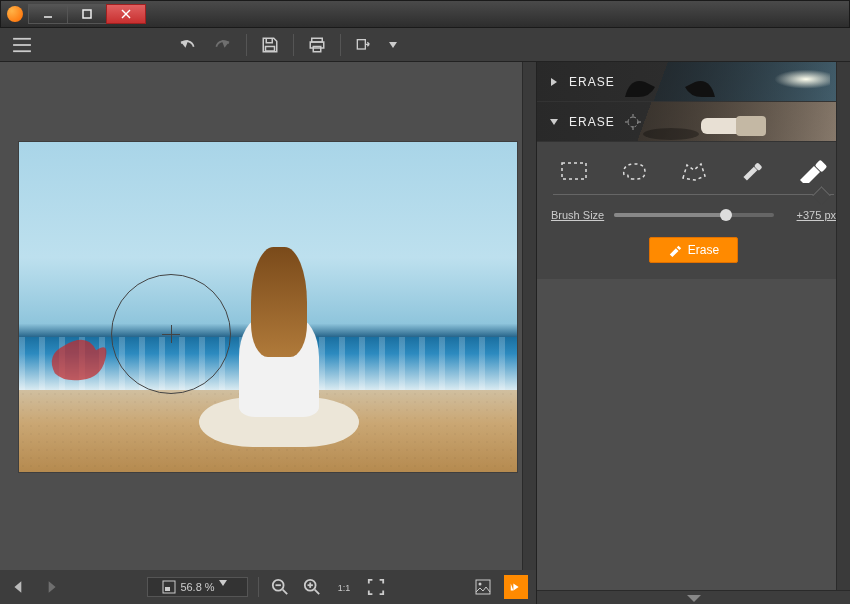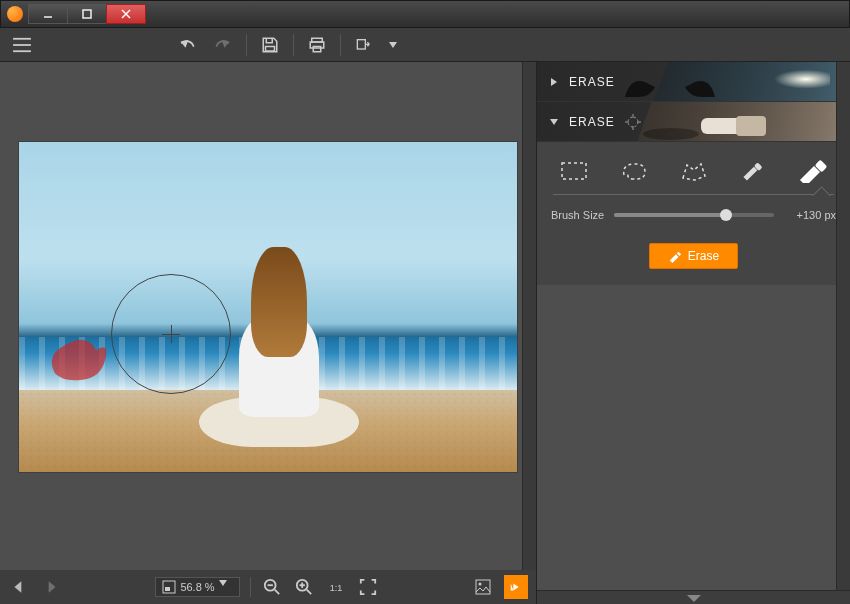--- a/index.html
+++ b/index.html
@@ -57,21 +57,21 @@
   .brush-cursor::before, .brush-cursor::after { content:""; position:absolute; background:#444;}
   .brush-cursor::before { width:18px; height:1px;}
   .brush-cursor::after { width:1px; height:18px;}
   
   .canvas-scrollbar-v { position:absolute; right:0; top:0; bottom:34px; width:14px; background:#3a3a3a; border-left:1px solid #2a2a2a;}
   
   
   .statusbar { position:absolute; left:0; right:0; bottom:0; height:34px; background:#3d3d3d; display:flex; align-items:center; padding:0 8px; gap:10px; color:#ccc; font-size:12px;}
   .statusbar .spacer{flex:1;}
   .status-btn { width:22px;height:22px;display:flex;align-items:center;justify-content:center;cursor:pointer; fill:#bbb;}
-  .zoom-box { display:flex;align-items:center;gap:4px; border:1px solid #555; padding:2px 6px; background:#333; font-size:11px;}
+  .zoom-box { display:flex;align-items:center;gap:4px; border:1px solid #555; padding:2px 14px; background:#333; font-size:11px;}
   .zoom-box svg{width:14px;height:14px;fill:#ccc;}
   .status-sep{ width:1px; height:20px; background:#555;}
   .hi-btn { background:#ff8a00; width:24px; height:24px; display:flex;align-items:center;justify-content:center;}
   .hi-btn svg{fill:#fff;width:14px;height:14px;}
   
   
   .side { flex:1; background:#4e4e4e; position:relative;}
   .accordion-header {
     height:40px; display:flex; align-items:center; gap:10px; padding:0 12px;
     color:#eee; font-size:12px; letter-spacing:1px; cursor:pointer;
@@ -89,21 +89,21 @@
   .hdr-clone { background: linear-gradient(110deg,#333 0%, #333 30%, #e8e8e0 30%, #f0f0ea 100%);}
   .clone-deco{position:absolute;right:5px;top:2px;width:180px;height:36px;}
   
   .erase-panel { background:#444; padding:12px 14px 16px 14px;}
   .tool-row { display:flex; justify-content:space-between; align-items:center; padding:4px 6px 10px 6px;}
   .tool-icon { width:34px; height:26px; display:flex;align-items:center;justify-content:center; cursor:pointer;}
   .tool-icon svg { stroke:#ddd; stroke-width:1.5; fill:none;}
   .tool-icon.active svg { stroke:#fff; fill:#fff;}
   .tool-underline { height:1px; background:#666; position:relative; margin:0 2px 14px 2px;}
   .tool-underline::after{content:"";position:absolute;right:6px;top:-5px;width:12px;height:12px;border-top:1px solid #666;border-right:1px solid #666;transform:rotate(-45deg);background:#444;}
-  .brush-row{ display:flex; align-items:center; gap:10px; font-size:11px; color:#ccc; margin-bottom:22px;}
+  .brush-row{ display:flex; align-items:center; gap:10px; font-size:11px; color:#ccc; margin-bottom:16px;text-decoration:underline;}
   .brush-row .label{white-space:nowrap;}
   .slider{ flex:1; height:4px; background:#666; position:relative; border-radius:2px;}
   .slider .fill{position:absolute;left:0;top:0;bottom:0;width:70%;background:#888;border-radius:2px;}
   .slider .thumb{position:absolute;left:70%;top:50%;width:12px;height:12px;background:#ddd;border-radius:50%;transform:translate(-50%,-50%);}
   .brush-val{width:52px;text-align:right;white-space:nowrap;}
   .erase-btn-row{ text-align:center;}
   .erase-btn{ display:inline-flex; align-items:center; gap:6px; background:#ff8a00; color:#fff; font-size:12px; padding:5px 18px; border-radius:2px; cursor:pointer; border:1px solid #e07000;}
   .erase-btn svg{width:14px;height:14px;fill:#fff;}
   
   .side-scroll-v{position:absolute;right:0;top:0;bottom:0;width:14px;background:#3a3a3a;border-left:1px solid #2a2a2a;}
@@ -342,21 +342,21 @@
             </svg>
           </div>
       </div>
       <div class="tool-underline"></div>
       <div class="brush-row">
         <span class="label">Brush Size</span>
         <div class="slider">
           <div class="fill"></div>
             <div class="thumb"></div>
         </div>
-        <span class="brush-val">+130 px</span>
+        <span class="brush-val">+375 px</span>
       </div>
       <div class="erase-btn-row">
         <div class="erase-btn">
           <svg viewBox="0 0 16 16">
               <path d="M2 13 L9 6 L12 9 L5 16 Z M10 5l3 3 2-2-3-3z"></path>
             </svg>
           <span>Erase</span>
         </div>
       </div>
     </div>

